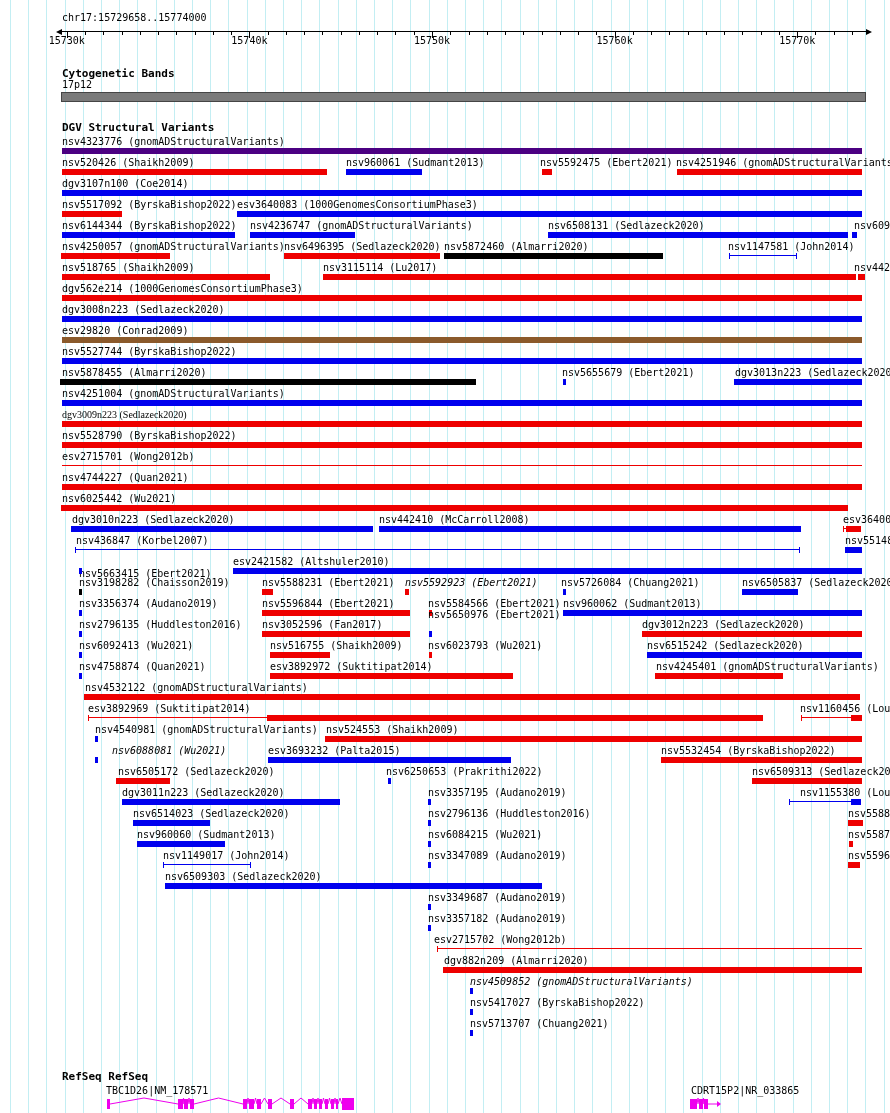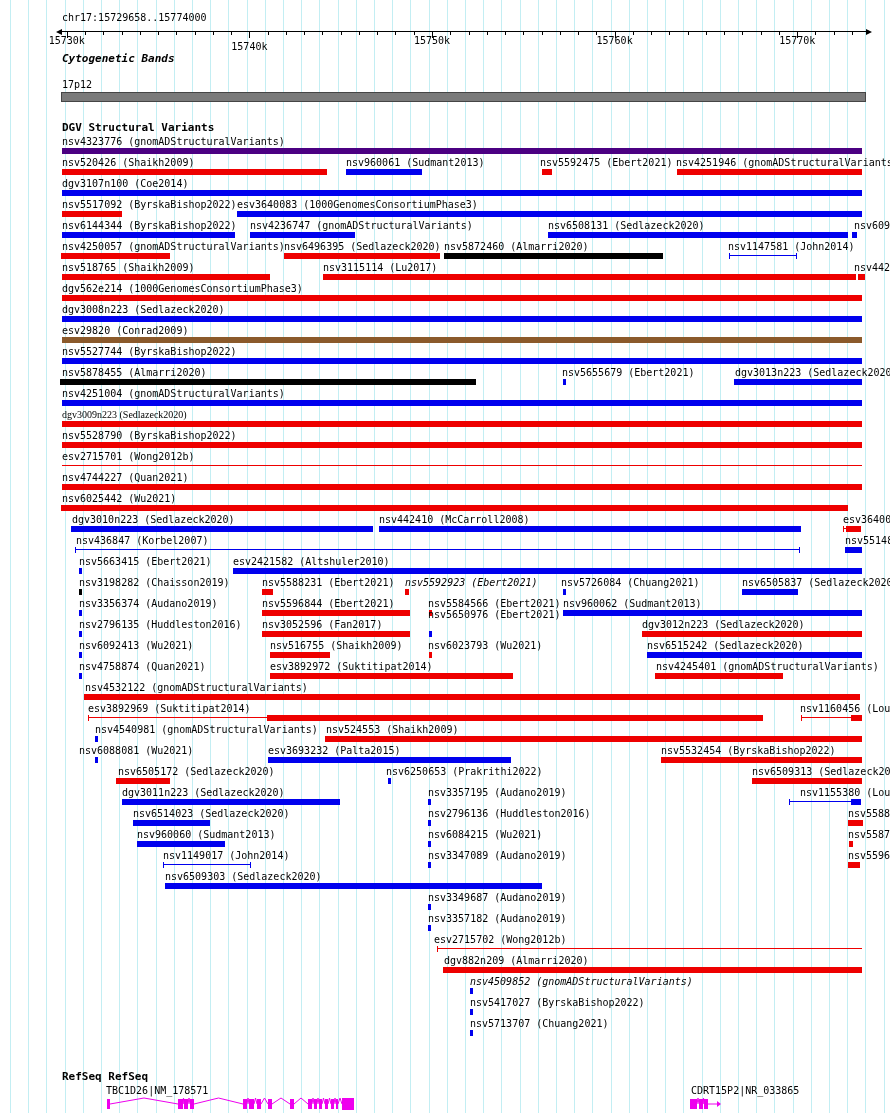--- a/index.html
+++ b/index.html
@@ -88,21 +88,21 @@
         <div class="rtick" style="left: 85.06px; top: 32px; height: 3px;"></div>
         <div class="rtick" style="left: 103.32px; top: 32px; height: 3px;"></div>
         <div class="rtick" style="left: 121.58px; top: 32px; height: 3px;"></div>
         <div class="rtick" style="left: 139.84px; top: 32px; height: 3px;"></div>
         <div class="rtick" style="left: 158.1px; top: 32px; height: 3px;"></div>
         <div class="rtick" style="left: 176.36px; top: 32px; height: 3px;"></div>
         <div class="rtick" style="left: 194.62px; top: 32px; height: 3px;"></div>
         <div class="rtick" style="left: 212.88px; top: 32px; height: 3px;"></div>
         <div class="rtick" style="left: 231.14px; top: 32px; height: 3px;"></div>
         <div class="rtick" style="left: 249.4px; top: 32px; height: 6px;"></div>
-        <div class="ticklabel" style="left: 228.4px; top: 41px;">15740k</div>
+        <div class="ticklabel" style="left: 228.4px; top: 35px;">15740k</div>
         <div class="rtick" style="left: 267.66px; top: 32px; height: 3px;"></div>
         <div class="rtick" style="left: 285.92px; top: 32px; height: 3px;"></div>
         <div class="rtick" style="left: 304.18px; top: 32px; height: 3px;"></div>
         <div class="rtick" style="left: 322.44px; top: 32px; height: 3px;"></div>
         <div class="rtick" style="left: 340.7px; top: 32px; height: 3px;"></div>
         <div class="rtick" style="left: 358.96px; top: 32px; height: 3px;"></div>
         <div class="rtick" style="left: 377.22px; top: 32px; height: 3px;"></div>
         <div class="rtick" style="left: 395.48px; top: 32px; height: 3px;"></div>
         <div class="rtick" style="left: 413.74px; top: 32px; height: 3px;"></div>
         <div class="rtick" style="left: 432px; top: 32px; height: 6px;"></div>
@@ -129,21 +129,21 @@
         <div class="rtick" style="left: 778.94px; top: 32px; height: 3px;"></div>
         <div class="rtick" style="left: 797.2px; top: 32px; height: 6px;"></div>
         <div class="ticklabel" style="left: 776.2px; top: 35px;">15770k</div>
         <div class="rtick" style="left: 815.46px; top: 32px; height: 3px;"></div>
         <div class="rtick" style="left: 833.72px; top: 32px; height: 3px;"></div>
         <div class="rtick" style="left: 851.98px; top: 32px; height: 3px;"></div>
       </div>
   </div>
 
   <div>
-    <div class="hdr" style="left:62px;top:53px;font-style:italic;">Cytogenetic Bands</div>
+    <div class="hdr" style="left:62px;top:68px;">Cytogenetic Bands</div>
     <div class="lbl" style="left:62px;top:79px;">17p12</div>
     <div class="band" id="chromosome-band" style="left: 61px; top: 92px; width: 805px; height: 10px; background: rgb(122, 122, 122);"></div>
   </div>
 
   <div>
     <div class="hdr" style="left:62px;top:122px;">DGV Structural Variants</div>
     <div id="dgv-rows">
         <div>
           <div class="lbl" style="left: 62px; top: 136px; text-align: center;">nsv4323776 (gnomADStructuralVariants)</div>
           <div class="glyph-bar" style="left: 62px; top: 148px; width: 800px; height: 6px; background: rgb(75, 0, 130);"></div>
@@ -258,21 +258,21 @@
         </div>
         <div>
           <div class="lbl" style="left: 76px; top: 535px;">nsv436847 (Korbel2007)</div>
           <div class="glyph-line" style="left: 75px; top: 549px; width: 725px; background: rgb(0, 0, 238);"></div>
           <div class="glyph-cap" style="left: 75px; top: 547px; height: 6px; background: rgb(0, 0, 238);"></div>
           <div class="glyph-cap" style="left: 799px; top: 547px; height: 6px; background: rgb(0, 0, 238);"></div>
           <div class="lbl" style="left: 845px; top: 535px;">nsv55148</div>
           <div class="glyph-bar" style="left: 845px; top: 547px; width: 17px; height: 6px; background: rgb(0, 0, 238);"></div>
         </div>
         <div>
-          <div class="lbl" style="left: 79px; top: 556px;">nsv5663415 (Ebert2021)</div>
+          <div class="lbl" style="left: 79px; top: 568px;">nsv5663415 (Ebert2021)</div>
           <div class="glyph-bar" style="left: 79px; top: 568px; width: 3px; height: 6px; background: rgb(0, 0, 238);"></div>
           <div class="lbl" style="left: 233px; top: 556px;">esv2421582 (Altshuler2010)</div>
           <div class="glyph-bar" style="left: 233px; top: 568px; width: 629px; height: 6px; background: rgb(0, 0, 238);"></div>
         </div>
         <div>
           <div class="lbl" style="left: 79px; top: 577px;">nsv3198282 (Chaisson2019)</div>
           <div class="glyph-bar" style="left: 79px; top: 589px; width: 3px; height: 6px; background: rgb(0, 0, 0);"></div>
           <div class="lbl" style="left: 262px; top: 577px;">nsv5588231 (Ebert2021)</div>
           <div class="glyph-bar" style="left: 262px; top: 589px; width: 11px; height: 6px; background: rgb(238, 0, 0);"></div>
           <div class="lbl" style="left: 405px; top: 577px; font-style: italic;">nsv5592923 (Ebert2021)</div>
@@ -334,21 +334,21 @@
           <div class="glyph-line" style="left: 801px; top: 717px; width: 50px; background: rgb(238, 0, 0);"></div>
           <div class="glyph-bar" style="left: 851px; top: 715px; width: 11px; height: 6px; background: rgb(238, 0, 0);"></div>
         </div>
         <div>
           <div class="lbl" style="left: 95px; top: 724px;">nsv4540981 (gnomADStructuralVariants)</div>
           <div class="glyph-bar" style="left: 95px; top: 736px; width: 3px; height: 6px; background: rgb(0, 0, 238);"></div>
           <div class="lbl" style="left: 326px; top: 724px;">nsv524553 (Shaikh2009)</div>
           <div class="glyph-bar" style="left: 325px; top: 736px; width: 537px; height: 6px; background: rgb(238, 0, 0);"></div>
         </div>
         <div>
-          <div class="lbl" style="left: 79px; top: 745px;">nsv6088081 (Wu2021)</div>
+          <div class="lbl" style="left: 112px; top: 745px; font-style: italic;">nsv6088081 (Wu2021)</div>
           <div class="glyph-bar" style="left: 95px; top: 757px; width: 3px; height: 6px; background: rgb(0, 0, 238);"></div>
           <div class="lbl" style="left: 268px; top: 745px;">esv3693232 (Palta2015)</div>
           <div class="glyph-bar" style="left: 268px; top: 757px; width: 243px; height: 6px; background: rgb(0, 0, 238);"></div>
           <div class="lbl" style="left: 661px; top: 745px;">nsv5532454 (ByrskaBishop2022)</div>
           <div class="glyph-bar" style="left: 661px; top: 757px; width: 201px; height: 6px; background: rgb(238, 0, 0);"></div>
         </div>
         <div>
           <div class="lbl" style="left: 118px; top: 766px;">nsv6505172 (Sedlazeck2020)</div>
           <div class="glyph-bar" style="left: 116px; top: 778px; width: 54px; height: 6px; background: rgb(238, 0, 0);"></div>
           <div class="lbl" style="left: 386px; top: 766px;">nsv6250653 (Prakrithi2022)</div>

